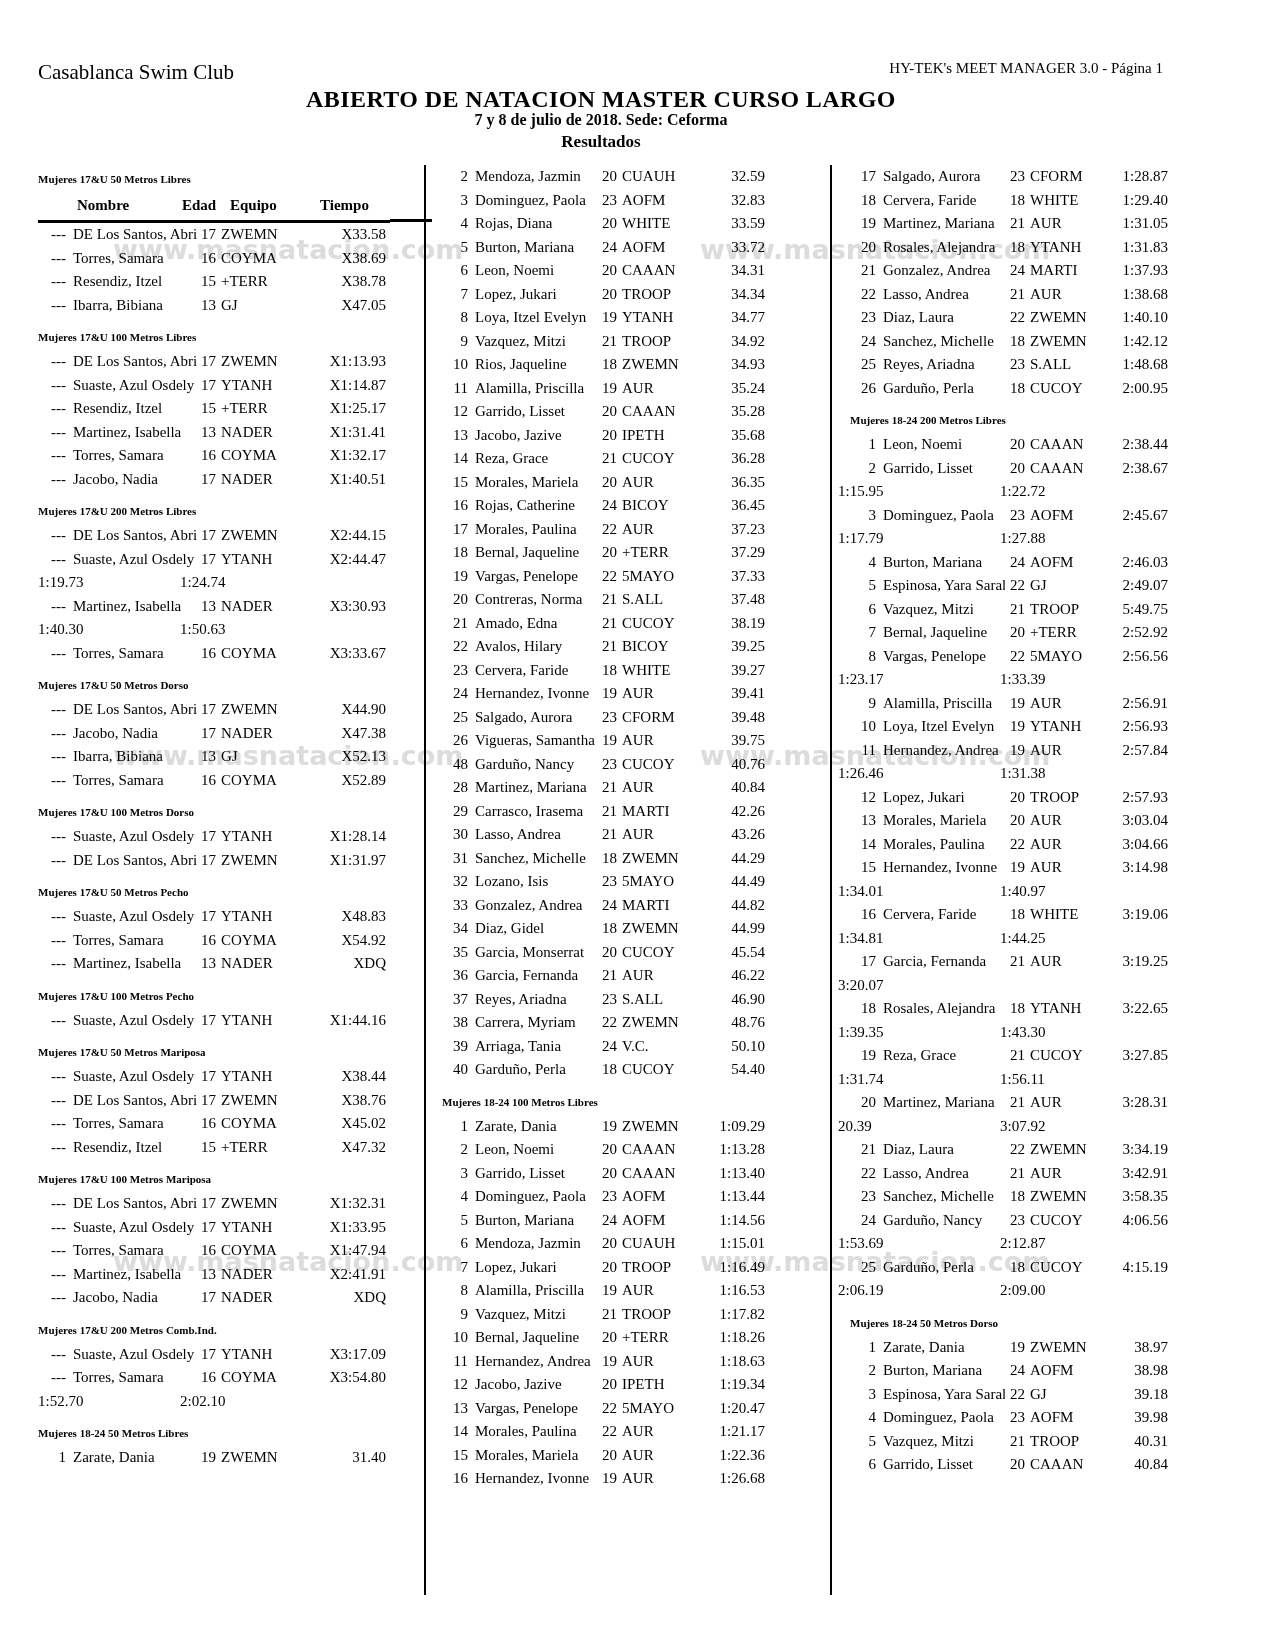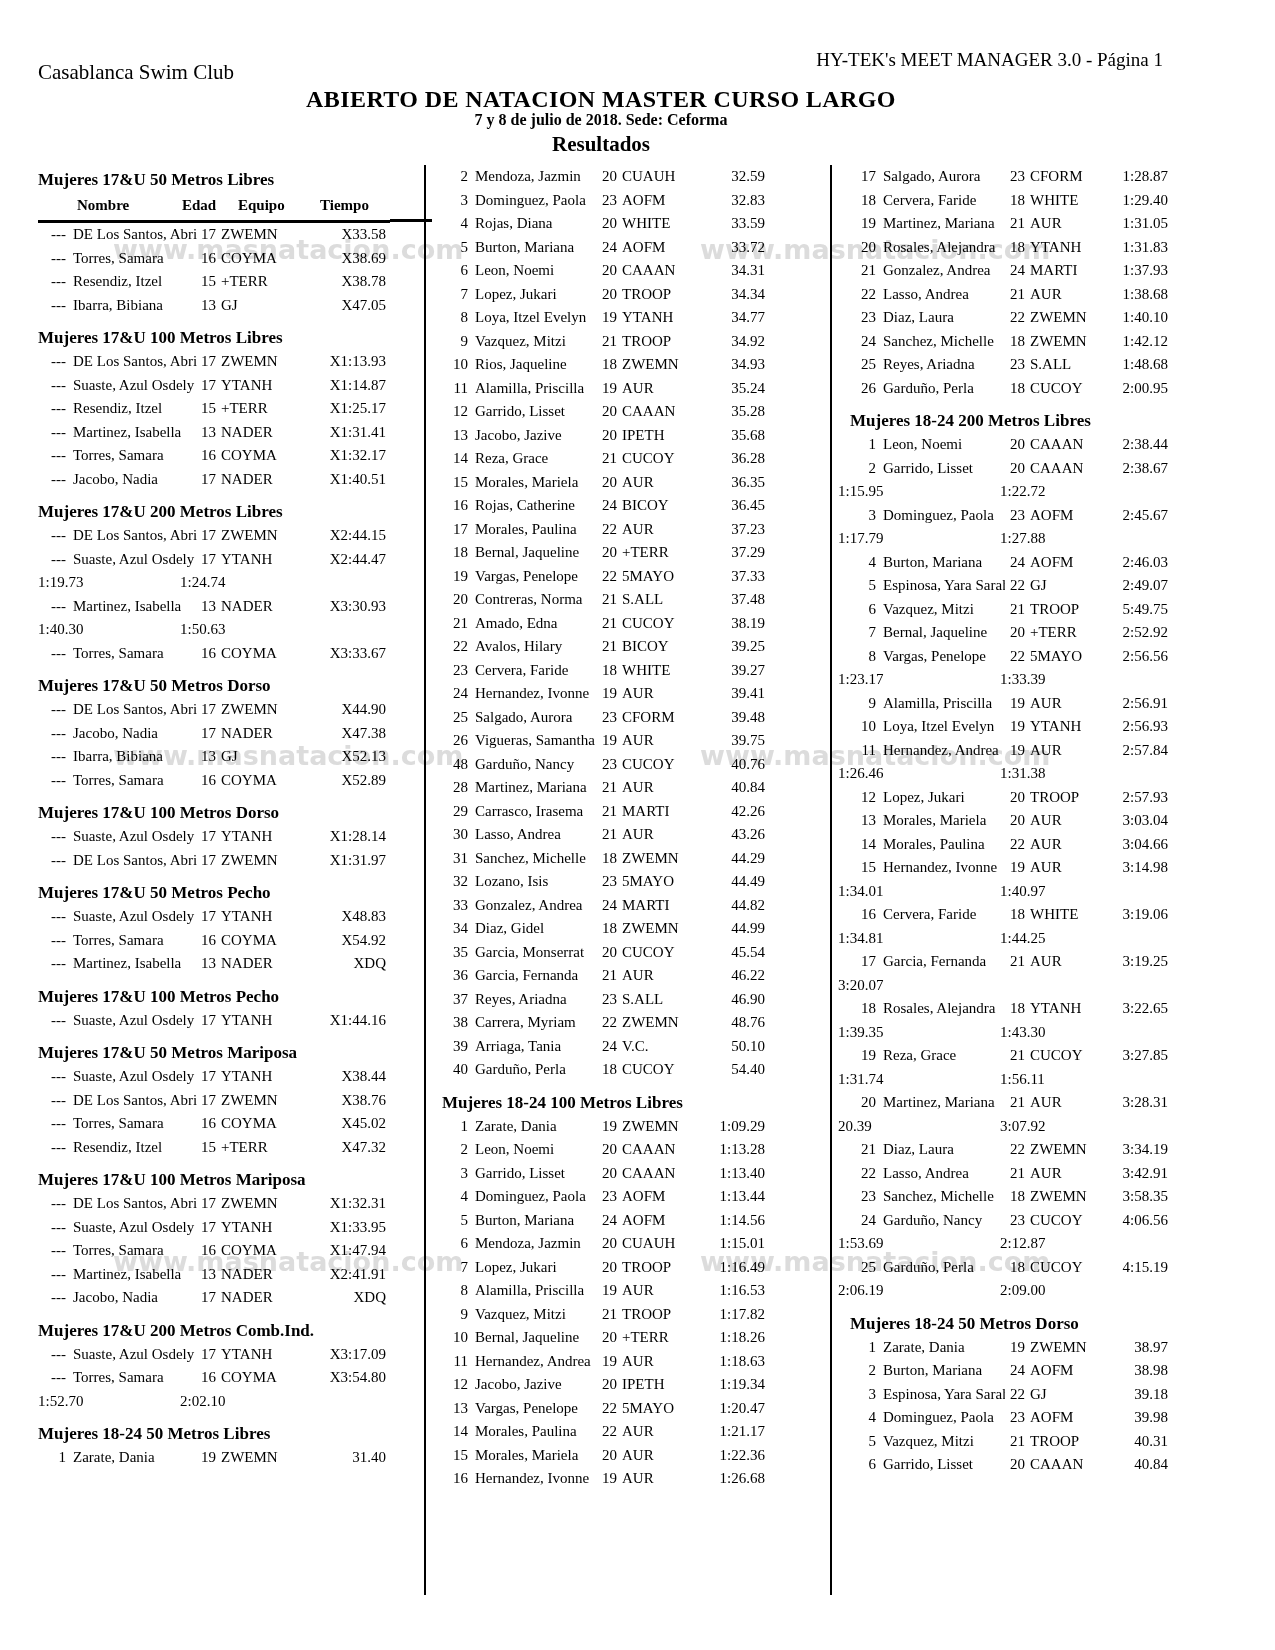--- a/index.html
+++ b/index.html
@@ -1,53 +1,53 @@
 <!DOCTYPE html>
 <html><head>
 <meta charset="utf-8">
 <style>
   html,body{margin:0;padding:0;background:#9a9a9a;}
   .page{position:relative;width:1275px;height:1650px;background:#ffffff;
         font-family:"Liberation Serif",serif;color:#000;overflow:hidden;margin:0 auto;}
 
   
   .hdr-club{position:absolute;left:38px;top:60px;font-size:21px;white-space:nowrap;}
-  .hdr-manager{position:absolute;right:112px;top:49px;font-size:19px;white-space:nowrap;}
+  .hdr-manager{position:absolute;right:112px;top:60px;font-size:15px;white-space:nowrap;}
   .hdr-title{position:absolute;left:38px;top:86px;width:1126px;text-align:center;
              font-size:24px;font-weight:bold;letter-spacing:.4px;}
   .hdr-date{position:absolute;left:38px;top:111px;width:1126px;text-align:center;
             font-size:16px;font-weight:bold;}
   .hdr-results{position:absolute;left:38px;top:132px;width:1126px;text-align:center;
-               font-size:21px;font-weight:bold;}
+               font-size:17px;font-weight:bold;}
 
   
   .wm{position:absolute;font-family:"DejaVu Sans",sans-serif;font-weight:bold;
       font-size:27px;color:#dcdcdc;white-space:nowrap;z-index:0;}
   .wm1{left:113px;top:234px;} .wm2{left:700px;top:234px;}
   .wm3{left:113px;top:740px;} .wm4{left:700px;top:740px;}
   .wm5{left:113px;top:1246px;} .wm6{left:700px;top:1246px;}
 
   
   .divider{position:absolute;top:165px;width:2px;height:1430px;background:#000;z-index:2;}
   .div1{left:424px;} .div2{left:830px;}
   .header-tick{position:absolute;left:390px;top:219px;width:42px;height:3px;background:#000;z-index:3;}
 
   
   .col{position:absolute;font-size:15px;line-height:23.5px;z-index:1;}
   #col1{left:38px;top:167px;width:352px;}
   #col2{left:430px;top:165px;width:336px;}
   #col3{left:838px;top:165px;width:330px;}
 
-  .event-title{font-weight:bold;font-size:17px;line-height:25px;margin-top:8px;white-space:nowrap;}
+  .event-title{font-weight:bold;font-size:11px;line-height:25px;margin-top:8px;white-space:nowrap;}
   #col2 .event-title,#col3 .event-title{padding-left:12px;}
   #col1 > .event-title:first-child{margin-top:0;}
 
   .thead{position:relative;height:28px;border-bottom:3px solid #000;font-weight:bold;}
   .thead .h{position:absolute;bottom:3px;}
-  .hn{left:39px;} .ha{left:144px;} .ht{left:200px;} .hti{left:282px;}
+  .hn{left:39px;} .ha{left:144px;} .ht{left:192px;} .hti{left:282px;}
 
   .row{display:flex;align-items:baseline;height:23.5px;white-space:nowrap;}
   .place{flex:none;text-align:right;}
   .name{flex:none;padding-left:7px;overflow:hidden;}
   .age{flex:none;text-align:right;}
   .team{flex:none;padding-left:5px;overflow:hidden;}
   .time{flex:1;text-align:right;}
 
   #col1 .place{width:28px;} #col1 .name{width:125px;} #col1 .age{width:18px;}
   #col1 .team{width:74px;}  #col1 .time{padding-right:4px;}

